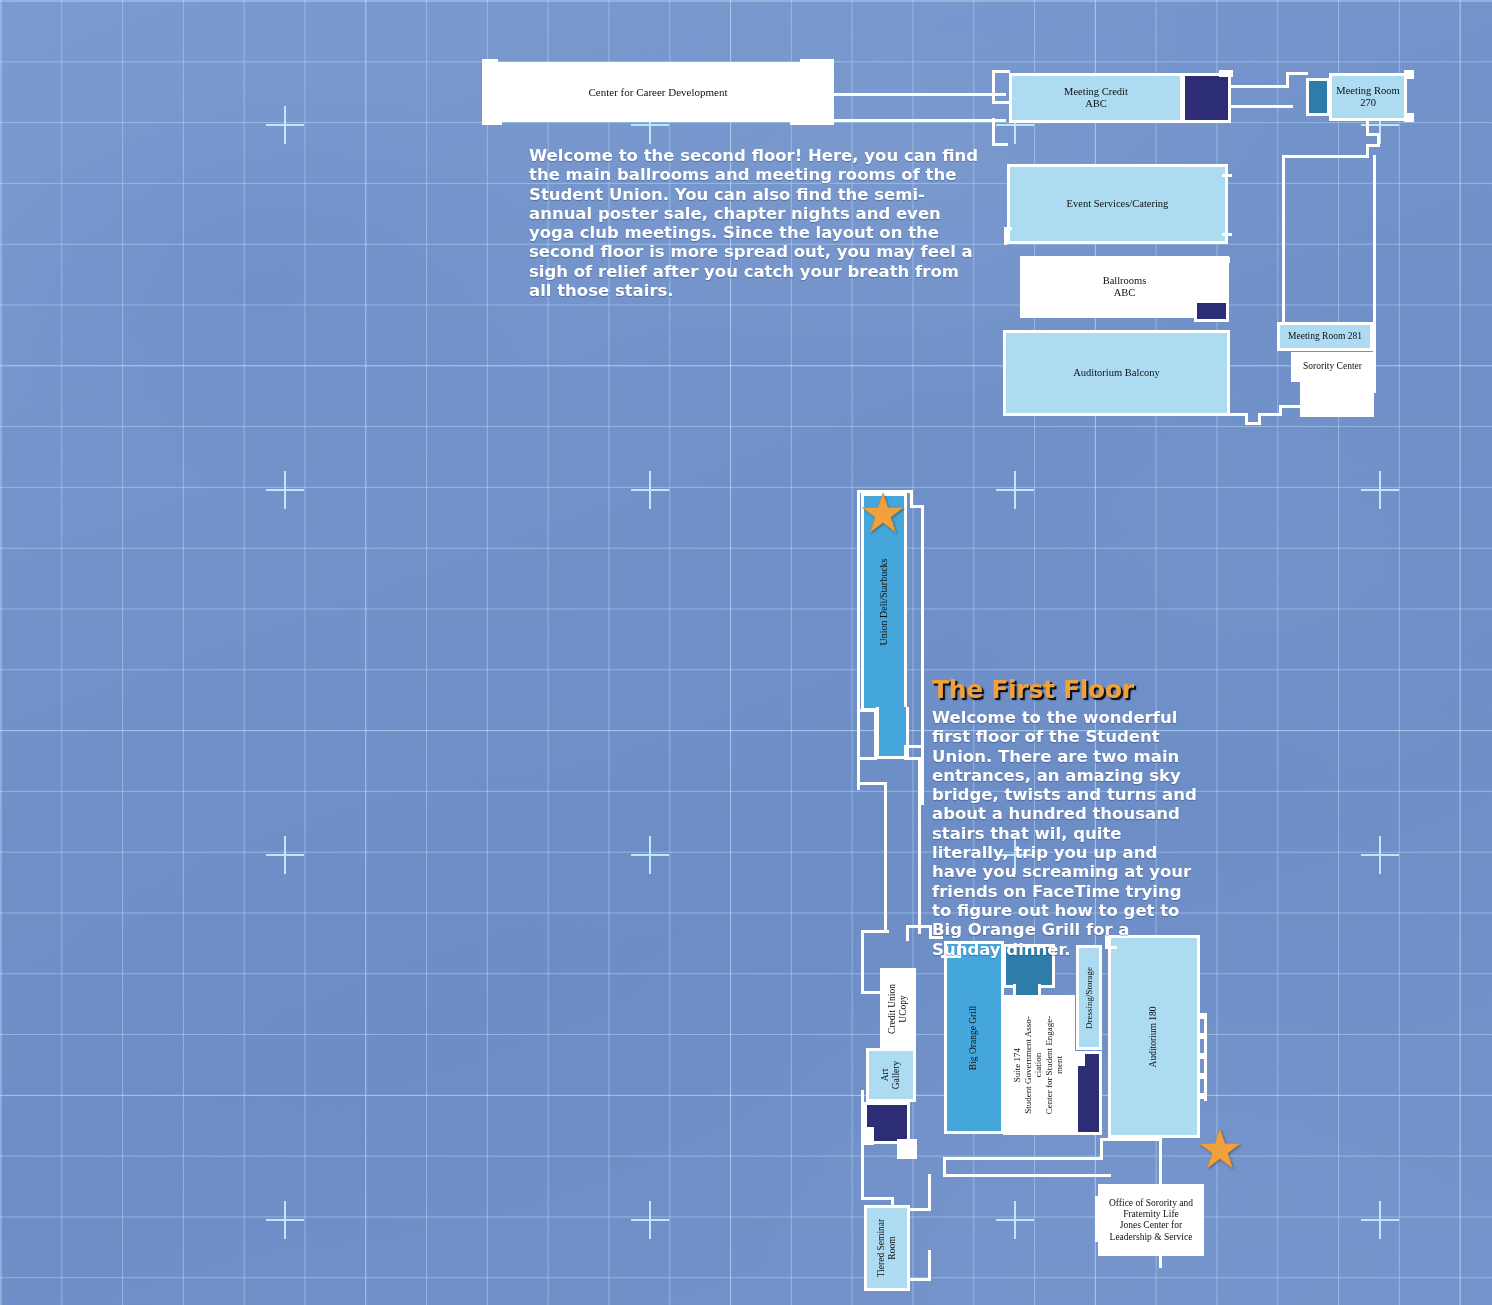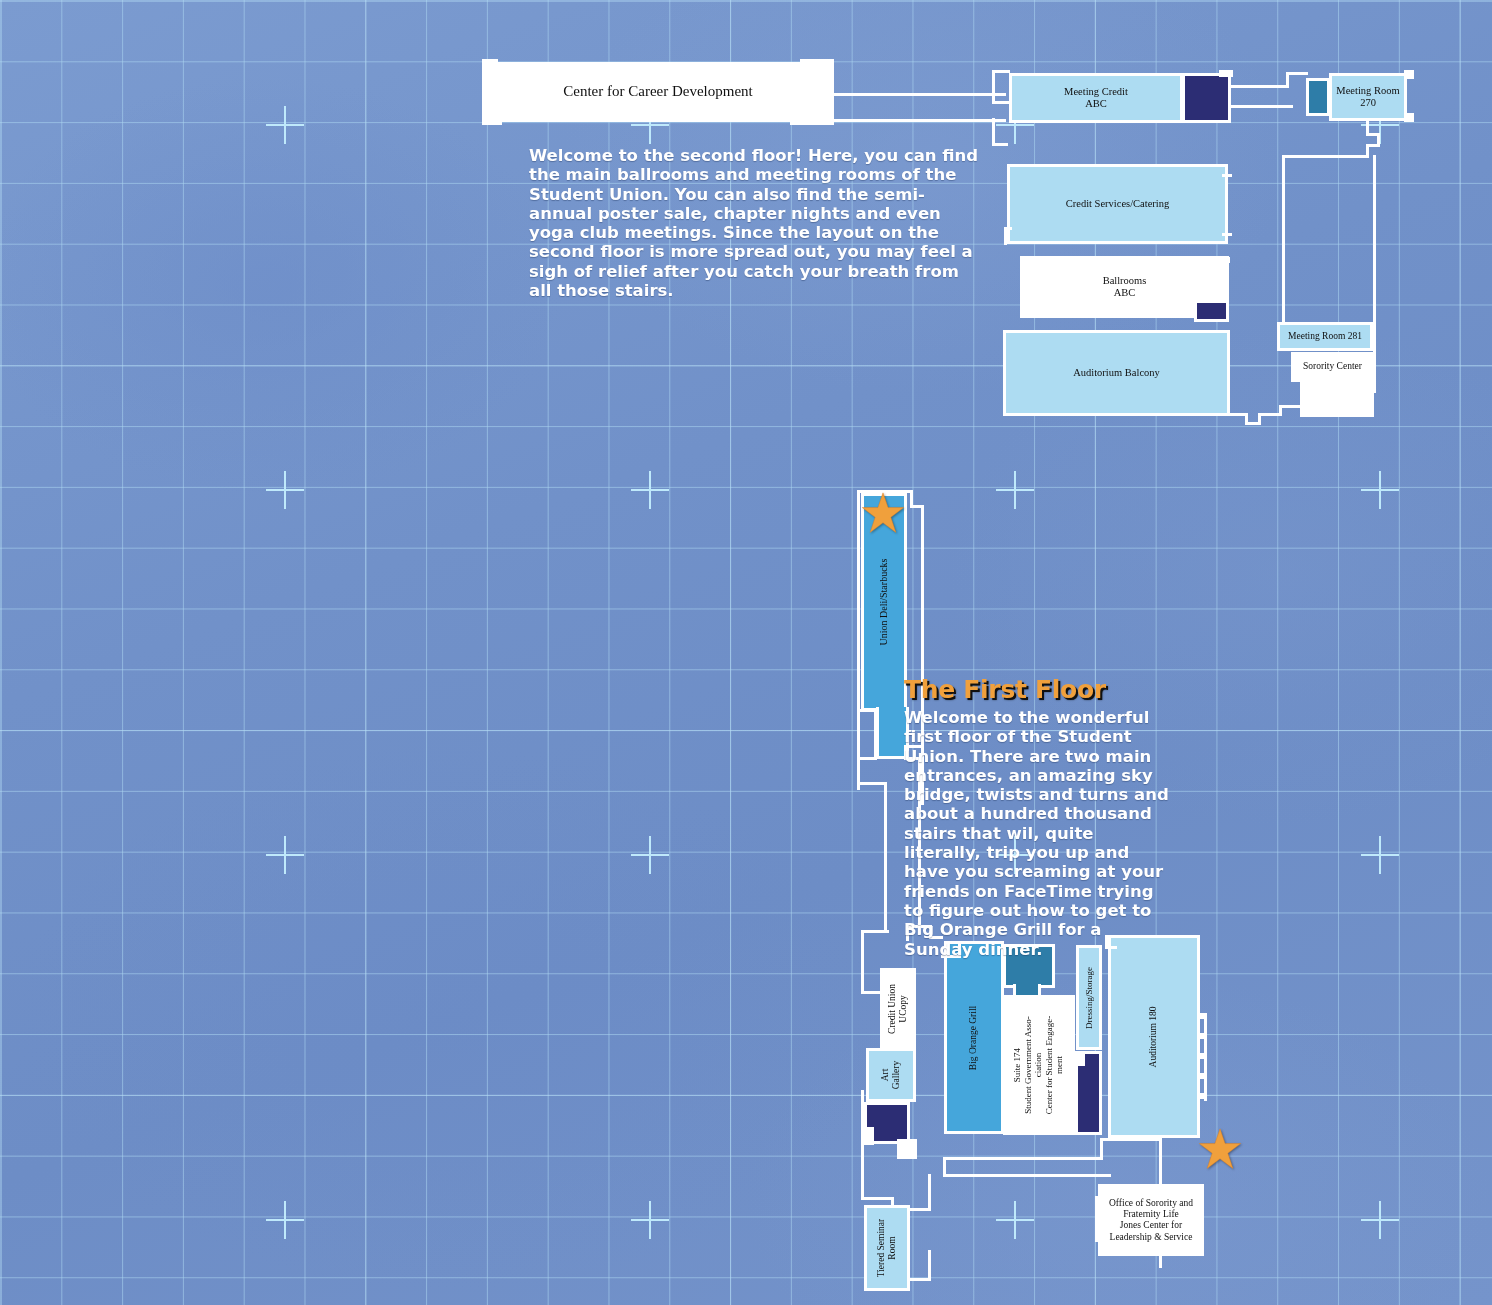--- a/index.html
+++ b/index.html
@@ -144,21 +144,21 @@
   <div class="xmark" style="left:1361px; top:836px;"></div>
   <div class="xmark" style="left:266px;  top:1201px;"></div>
   <div class="xmark" style="left:631px;  top:1201px;"></div>
   <div class="xmark" style="left:996px;  top:1201px;"></div>
   <div class="xmark" style="left:1361px; top:1201px;"></div>
 
   <div class="wall" style="left:826px; top:93px;  width:180px; height:3px;"></div>
   <div class="wall" style="left:826px; top:119px; width:180px; height:3px;"></div>
 
   <div class="room c-white" style="left:482px; top:62px; width:352px; height:60px;">
-    <span class="lbl" style="font-size:15px;">Center for Career Development</span>
+    <span class="lbl" style="font-size:11px;">Center for Career Development</span>
   </div>
 
   <div class="wall" style="left:482px; top:59px; width:16px; height:6px;"></div>
   <div class="wall" style="left:800px; top:59px; width:34px; height:6px;"></div>
   <div class="wall" style="left:482px; top:119px; width:20px; height:6px;"></div>
   <div class="wall" style="left:790px; top:119px; width:44px; height:6px;"></div>
 
   <div class="wall" style="left:992px; top:70px; width:3px; height:34px;"></div>
   <div class="wall" style="left:992px; top:70px; width:18px; height:3px;"></div>
   <div class="wall" style="left:992px; top:101px; width:18px; height:3px;"></div>
@@ -194,21 +194,21 @@
   <div class="wall" style="left:1366px; top:119px; width:3px; height:17px;"></div>
   <div class="wall" style="left:1366px; top:133px; width:14px; height:3px;"></div>
   <div class="wall" style="left:1377px; top:133px; width:3px; height:14px;"></div>
   <div class="wall" style="left:1366px; top:144px; width:14px; height:3px;"></div>
   <div class="wall" style="left:1366px; top:144px; width:3px; height:14px;"></div>
   <div class="wall" style="left:1282px; top:155px; width:87px; height:3px;"></div>
   <div class="wall" style="left:1282px; top:155px; width:3px; height:170px;"></div>
   <div class="wall" style="left:1373px; top:155px; width:3px; height:238px;"></div>
 
   <div class="room c-light" style="left:1007px; top:164px; width:221px; height:80px;">
-    <span class="lbl" style="font-size:10.5px;">Credit Services/Catering</span>
+    <span class="lbl" style="font-size:10.5px;">Event Services/Catering</span>
   </div>
   <div class="wall" style="left:1222px; top:174px; width:10px; height:3px;"></div>
   <div class="wall" style="left:1225px; top:174px; width:3px; height:16px;"></div>
   <div class="wall" style="left:1222px; top:233px; width:10px; height:3px;"></div>
   <div class="wall" style="left:1004px; top:227px; width:8px; height:3px;"></div>
   <div class="wall" style="left:1004px; top:227px; width:3px; height:18px;"></div>
 
   <div class="room c-white" style="left:1020px; top:256px; width:209px; height:62px;text-decoration:underline;">
     <span class="lbl" style="font-size:10.5px;">Ballrooms
 ABC</span>
@@ -359,21 +359,21 @@
   <div class="room c-white" style="left:1098px; top:1184px; width:106px; height:72px;">
     <span class="lbl" style="font-size:9.5px;">Office of Sorority and
 Fraternity Life
 Jones Center for
 Leadership &amp; Service</span>
   </div>
   <div class="wall" style="left:1095px; top:1196px; width:8px; height:3px;"></div>
   <div class="wall" style="left:1095px; top:1196px; width:3px; height:46px;"></div>
   <div class="wall" style="left:1095px; top:1239px; width:8px; height:3px;"></div>
 
-  <div class="floorblock" style="left:904px; top:675px; width:270px;">
+  <div class="floorblock" style="left:932px; top:675px; width:270px;">
     <h2>The First Floor</h2>
     <p>Welcome to the wonderful first floor of the Student Union. There are two main entrances, an amazing sky bridge, twists and turns and about a hundred thousand stairs that wil, quite literally, trip you up and have you screaming at your friends on FaceTime trying to figure out how to get to Big Orange Grill for a Sunday dinner.</p>
   </div>
 
   <div class="star" style="left:860px; top:491px;">
     <svg viewBox="0 0 100 100" aria-hidden="true">
       <polygon fill="currentColor" stroke="#e07f1f" stroke-width="1" points="50,4 61,36 95,36 67,57 78,90 50,69 22,90 33,57 5,36 39,36"></polygon>
     </svg>
   </div>
   <div class="star" style="left:1197px; top:1127px;">

